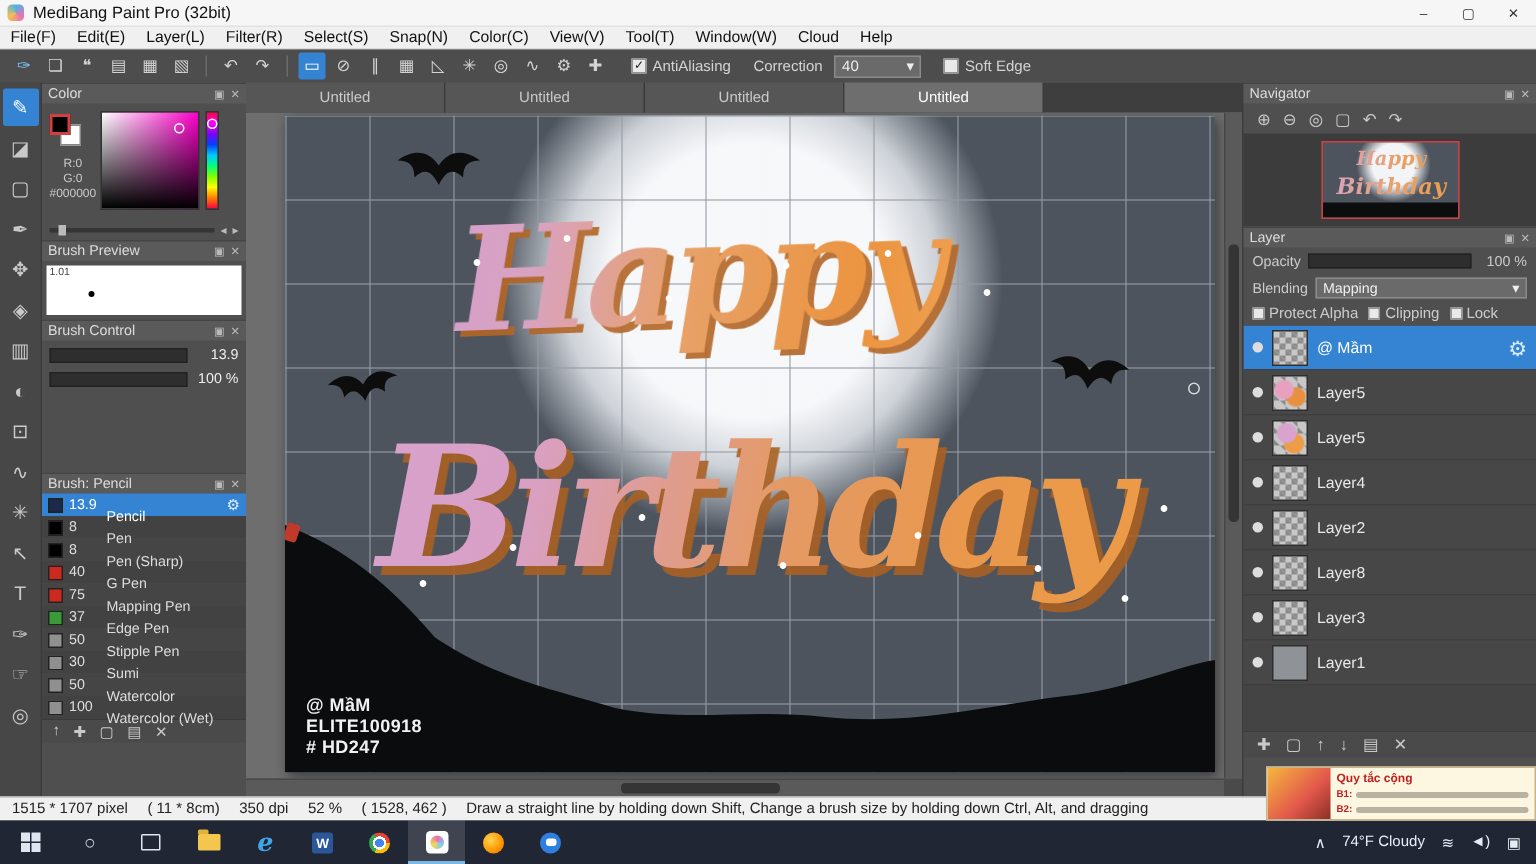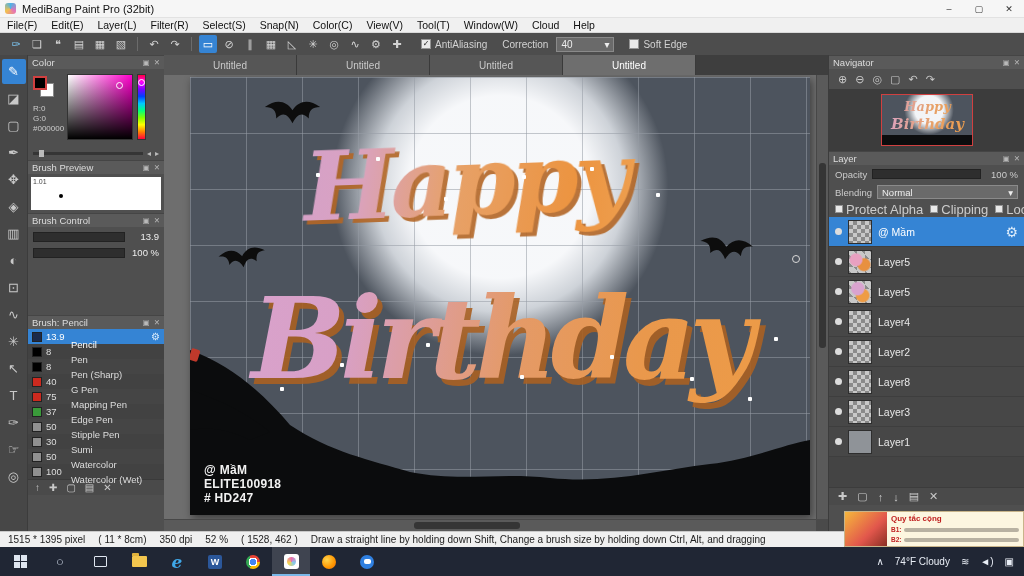--- a/index.html
+++ b/index.html
@@ -27,21 +27,21 @@
   
   #toolstrip{position:absolute;left:0;top:55px;width:28px;bottom:45px;background:#474747;display:flex;flex-direction:column;align-items:center;padding-top:3px;border-right:1px solid #3c3c3c;}
   .tool{width:24px;height:25px;display:flex;align-items:center;justify-content:center;color:#c9c9c9;font-size:13px;border-radius:2px;margin:1px 0;}
   .tool.active{background:#3584d4;color:#fff;}
 
   
   #left-panels{position:absolute;left:28px;top:55px;width:136px;bottom:45px;background:#4f4f4f;}
   .panel-header{height:14px;background:#5a5a5a;display:flex;align-items:center;font-size:9.5px;color:#ddd;padding:0 4px;justify-content:space-between;border-top:1px solid #454545;}
   .ph-icons{display:flex;gap:4px;font-size:7.5px;color:#b9b9b9;}
   #color-content{display:flex;padding:5px 3px 2px 3px;gap:4px;height:78px;}
-  .swatch-col{width:32px;position:relative;}
+  .swatch-col{width:32px;position:relative;text-align:center;}
   .bg-swatch{position:absolute;left:9px;top:9px;width:14px;height:14px;background:#fff;border:1px solid #888;}
   .fg-swatch{position:absolute;left:2px;top:2px;width:14px;height:14px;background:#000;border:2px solid #d04040;}
   .rgb-text{position:absolute;left:2px;top:30px;font-size:8px;color:#ccc;line-height:10px;}
   .sat-square{width:66px;height:66px;position:relative;background:linear-gradient(to bottom, rgba(0,0,0,0), #000), linear-gradient(to right, #fff, #ff00cc);border:1px solid #333;}
   .sat-cursor{position:absolute;right:9px;top:7px;width:7px;height:7px;border:1px solid #fff;border-radius:50%;}
   .hue-bar{width:9px;height:66px;border:1px solid #333;position:relative;background:linear-gradient(to bottom,#ff0040,#ff00ff,#8000ff,#0040ff,#00c8ff,#00ff80,#80ff00,#ffff00,#ff8000,#ff0040);}
   .hue-cursor{position:absolute;left:0;top:4px;width:7px;height:7px;border:1px solid #fff;border-radius:50%;}
   #color-footer{height:13px;display:flex;align-items:center;gap:4px;padding:0 5px;color:#bbb;font-size:8px;}
   .mini-track{flex:1;height:3px;background:#353535;position:relative;}
   .mini-knob{position:absolute;left:6px;top:-2px;width:5px;height:7px;background:#bbb;}
@@ -110,21 +110,21 @@
   .mini-line1{top:4px;font-size:13px;}
   .mini-line2{top:20px;font-size:15px;}
   .mini-ground{position:absolute;left:0;bottom:0;width:92px;height:10px;background:#0c0d0e;}
   .lp-row{display:flex;align-items:center;gap:5px;padding:0 6px;font-size:9.5px;color:#ccc;}
   #opacity-row{height:18px;}
   .op-slider{flex:1;height:10px;background:#2e2e2e;border:1px solid #222;}
   .op-fill{width:100%;height:100%;background:linear-gradient(to bottom,#8fd0f6,#2f6fb2);}
   .op-val{width:32px;text-align:right;}
   #blend-row{height:18px;}
   .blend-dropdown{flex:1;height:14px;background:#6a6a6a;border:1px solid #8a8a8a;display:flex;align-items:center;justify-content:space-between;padding:0 4px;font-size:9.5px;color:#eee;}
-  #check-row{height:16px;gap:7px;font-size:13px;}
+  #check-row{height:16px;gap:7px;font-size:10px;}
   .sm-checkbox{width:8px;height:8px;background:#e9e9e9;border:1px solid #949494;flex:0 0 auto;}
   .chk{display:flex;align-items:center;gap:3px;white-space:nowrap;}
   #layer-list{position:absolute;top:162px;left:0;right:0;bottom:44px;background:#444;overflow:hidden;}
   .layer-row{height:30px;display:flex;align-items:center;gap:6px;padding:0 6px;background:#474747;border-bottom:1px solid #3e3e3e;font-size:10.5px;color:#e8e8e8;}
   .layer-row.selected{background:#3584d4;color:#fff;}
   .vis-dot{width:7px;height:7px;border-radius:50%;background:#ddd;flex:0 0 auto;}
   .layer-thumb{width:24px;height:24px;border:1px solid #2e2e2e;background:#9a9a9a;flex:0 0 auto;}
   .thumb-checker{background-color:#c8c8c8;background-image:linear-gradient(45deg,#8a8a8a 25%,transparent 25%,transparent 75%,#8a8a8a 75%),linear-gradient(45deg,#8a8a8a 25%,transparent 25%,transparent 75%,#8a8a8a 75%);background-size:8px 8px;background-position:0 0,4px 4px;}
   .thumb-art{background-color:#c8c8c8;background-image:radial-gradient(circle at 32% 40%,#e8a0c0 0 28%,transparent 36%),radial-gradient(circle at 68% 62%,#e89040 0 28%,transparent 36%),linear-gradient(45deg,#8a8a8a 25%,transparent 25%,transparent 75%,#8a8a8a 75%);background-size:100% 100%,100% 100%,8px 8px;}
   .thumb-art2{background-color:#c8c8c8;background-image:radial-gradient(circle at 40% 35%,#d9a3cf 0 30%,transparent 38%),radial-gradient(circle at 62% 66%,#ee9c45 0 30%,transparent 38%),linear-gradient(45deg,#8a8a8a 25%,transparent 25%,transparent 75%,#8a8a8a 75%);background-size:100% 100%,100% 100%,8px 8px;}
@@ -470,21 +470,21 @@
     </span>
   </div>
   <div id="opacity-row" class="lp-row">
     <span>Opacity</span>
     <span class="op-slider"><span class="op-fill"></span></span>
     <span class="op-val">100 %</span>
   </div>
   <div id="blend-row" class="lp-row">
     <span>Blending</span>
     <span class="blend-dropdown">
-      <span>Normal</span>
+      <span>Mapping</span>
       <span>▾</span>
     </span>
   </div>
   <div id="check-row" class="lp-row">
     <span class="chk">
         <span class="sm-checkbox"></span>
         <span>Protect Alpha</span>
       </span>
     <span class="chk">
         <span class="sm-checkbox"></span>
@@ -558,21 +558,21 @@
       <span class="promo-bar"></span>
     </div>
     <div class="promo-line">
       <span class="promo-tag">B2:</span>
       <span class="promo-bar"></span>
     </div>
   </div>
 </div>
 
 <div id="statusbar">
-  <span>1515 * 1395 pixel</span>
+  <span>1515 * 1707 pixel</span>
   <span>( 11 * 8cm)</span>
   <span>350 dpi</span>
   <span>52 %</span>
   <span>( 1528, 462 )</span>
   <span>Draw a straight line by holding down Shift, Change a brush size by holding down Ctrl, Alt, and dragging</span>
 </div>
 
 <div id="taskbar">
   <div class="tb-item">
     <span class="win-logo">

